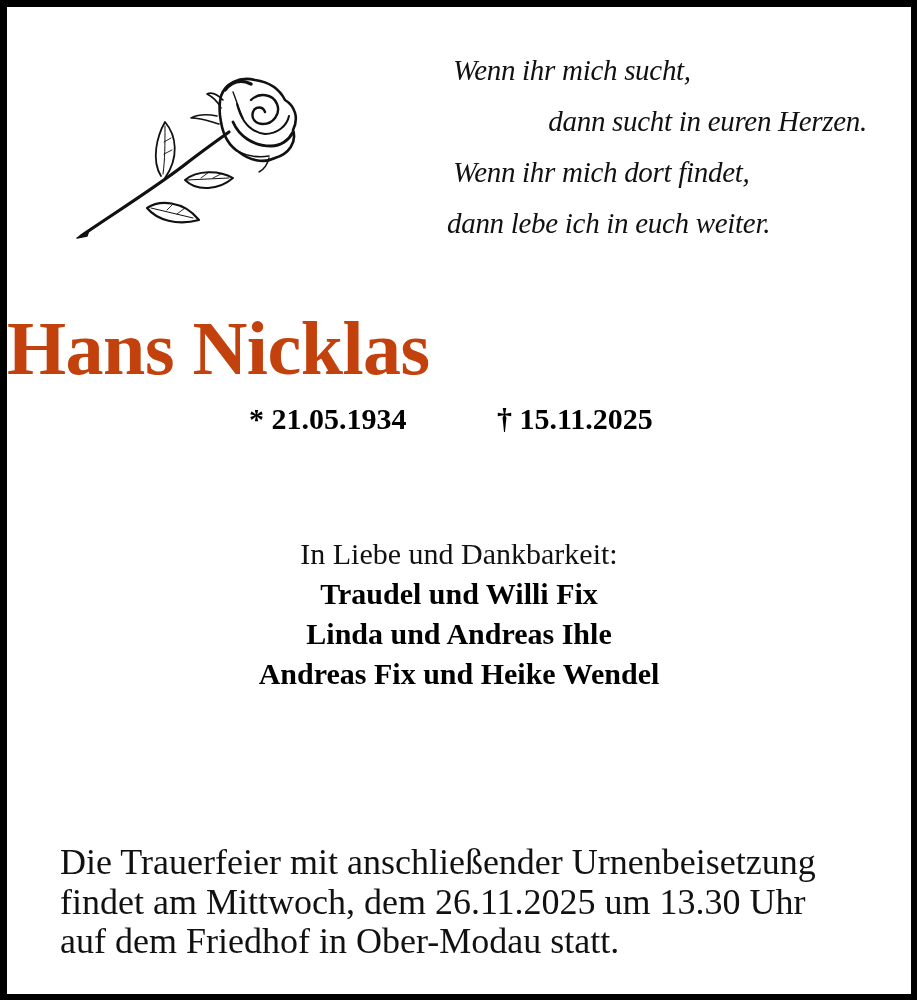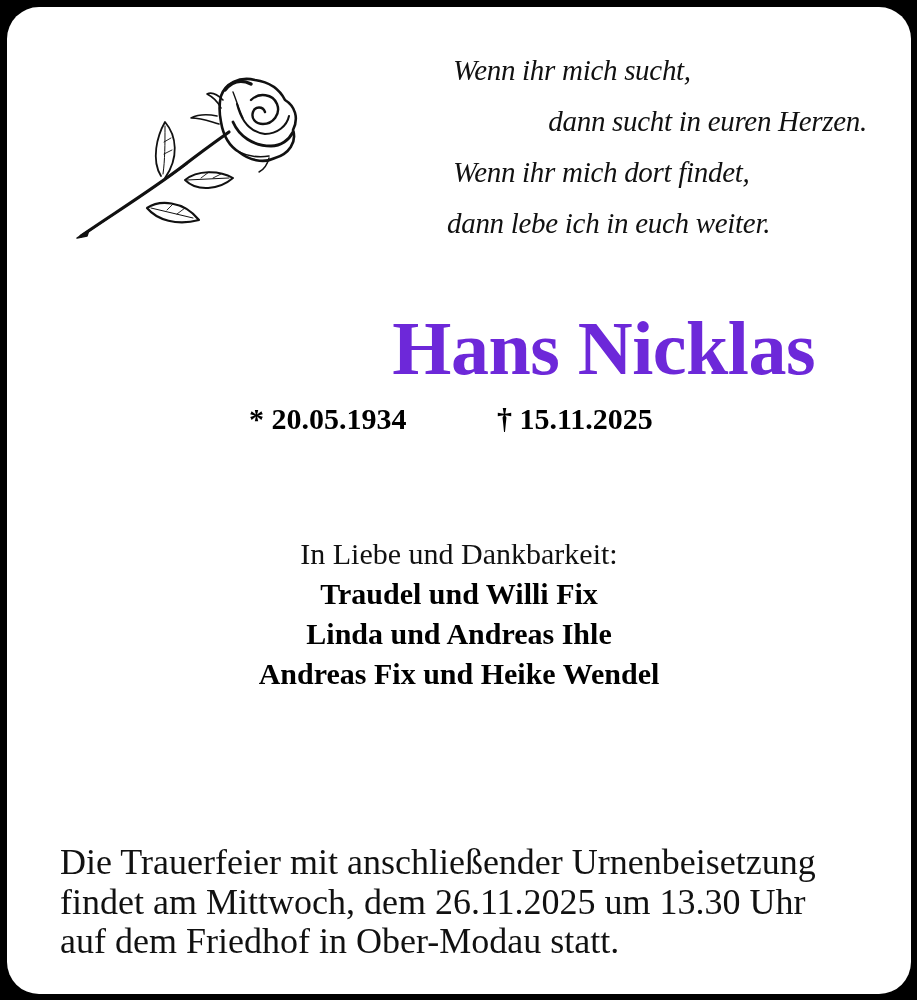--- a/index.html
+++ b/index.html
@@ -15,21 +15,20 @@
       font-family: "Liberation Serif", "DejaVu Serif", serif;
       color: #111111;
     }
     .frame {
       position: absolute;
       left: 7px;
       top: 7px;
       width: 904px;   
       height: 987px;  
       background: #ffffff;
-      border-radius: 32px;
     }
     .rose {
       position: absolute;
       left: 66px;
       top: 67px;
       width: 232px;
       height: 170px;
     }
     .quote {
       position: absolute;
@@ -45,26 +44,26 @@
     .quote .l1 { padding-left: 6px; }
     .quote .l2 { padding-left: 0px; text-align: right; }
     .quote .l3 { padding-left: 6px; }
     .quote .l4 { padding-left: 0px; }
 
     .name {
       position: absolute;
       left: 0;
       width: 808px;
       top: 296px;
-      text-align: right;
+      text-align: left;
       font-weight: bold;
       font-size: 76px;
       line-height: 90px;
       letter-spacing: -0.5px;
-      color: #6d28d9;
+      color: #c2410c;
     }
     .dates {
       position: absolute;
       top: 392px;
       left: 0;
       width: 904px;
       font-weight: bold;
       font-size: 30px;
       line-height: 40px;
       color: #000000;
@@ -144,21 +143,21 @@
   <div class="quote">
     <span class="line l1">Wenn ihr mich sucht,</span>
     <span class="line l2">dann sucht in euren Herzen.</span>
     <span class="line l3">Wenn ihr mich dort findet,</span>
     <span class="line l4">dann lebe ich in euch weiter.</span>
   </div>
 
   <div class="name">Hans Nicklas</div>
 
   <div class="dates">
-    <span class="birth">* 20.05.1934</span>
+    <span class="birth">* 21.05.1934</span>
     <span class="death">† 15.11.2025</span>
   </div>
 
   <div class="mourners">
     <span class="intro">In Liebe und Dankbarkeit:</span>
     <span class="person">Traudel und Willi Fix</span>
     <span class="person">Linda und Andreas Ihle</span>
     <span class="person">Andreas Fix und Heike Wendel</span>
   </div>
 

